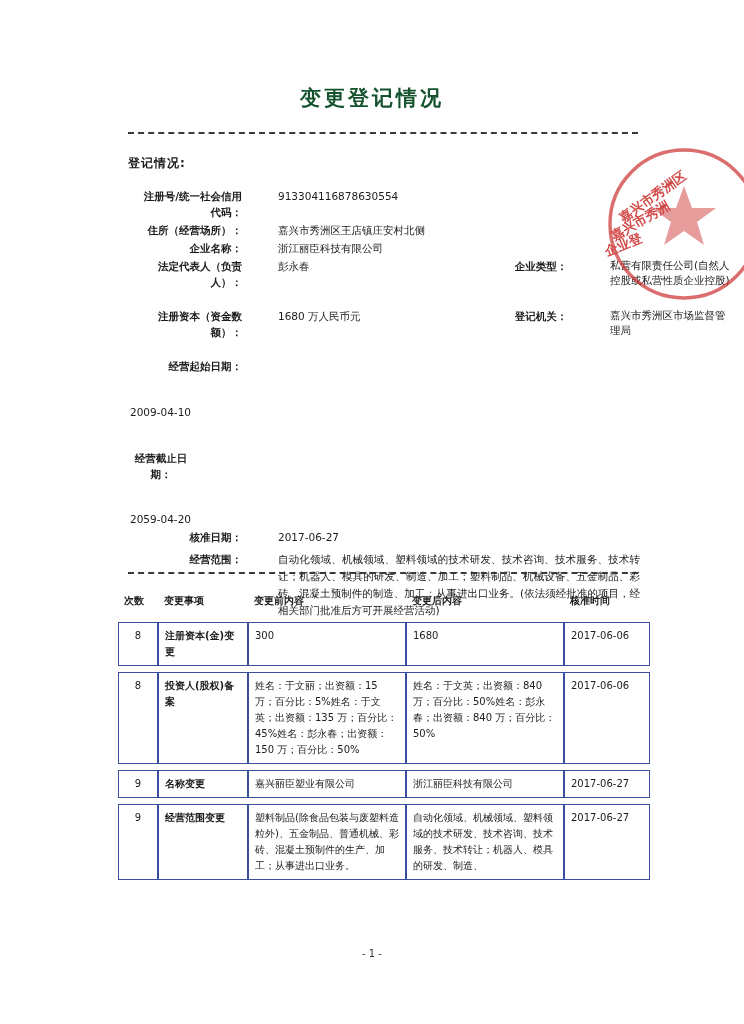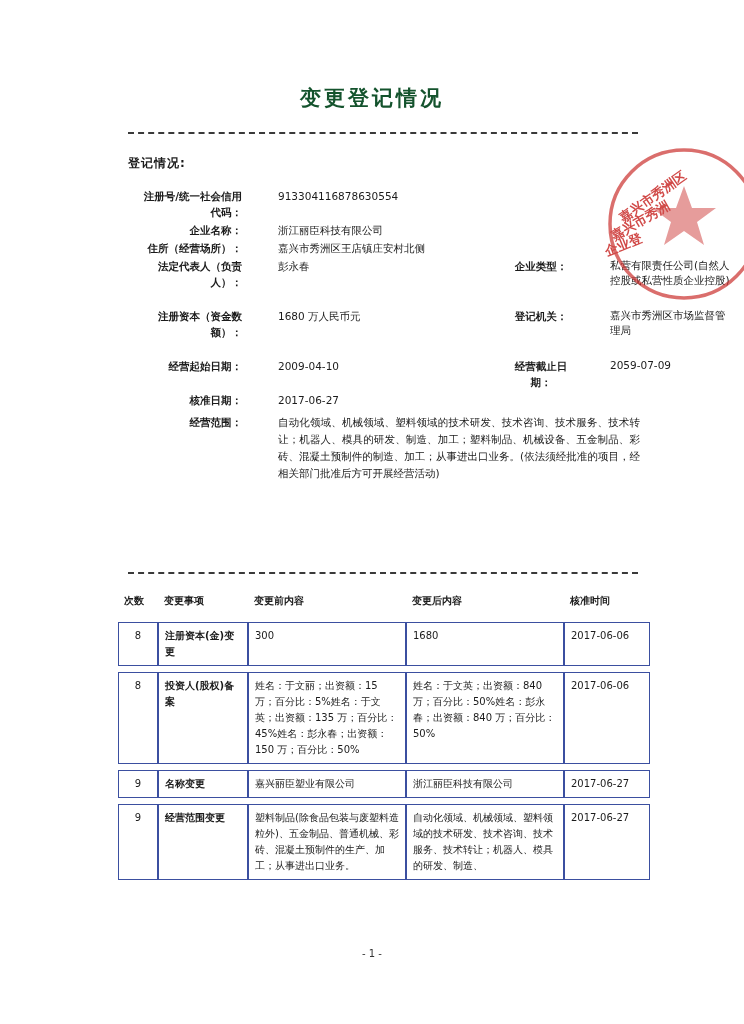--- a/index.html
+++ b/index.html
@@ -196,48 +196,48 @@
 
   <div class="info-block">
 
     <div class="info-row">
       <div class="lbl">注册号/统一社会信用
 代码：</div>
       <div class="val">913304116878630554</div>
     </div>
 
     <div class="info-row">
+      <div class="lbl">住所（经营场所）：</div>
+      <div class="val">嘉兴市秀洲区王店镇庄安村北侧</div>
+    </div>
+
+    <div class="info-row">
       <div class="lbl">企业名称：</div>
       <div class="val">浙江丽臣科技有限公司</div>
-    </div>
-
-    <div class="info-row">
-      <div class="lbl">住所（经营场所）：</div>
-      <div class="val">嘉兴市秀洲区王店镇庄安村北侧</div>
     </div>
 
     <div class="info-row">
       <div class="lbl">法定代表人（负责人）：</div>
       <div class="val-narrow">彭永春</div>
       <div class="lbl2">企业类型：</div>
       <div class="val2">私营有限责任公司(自然人控股或私营性质企业控股)</div>
     </div>
 
     <div class="info-row" style="margin-top:18px;">
       <div class="lbl">注册资本（资金数额）：</div>
       <div class="val-narrow">1680 万人民币元</div>
       <div class="lbl2">登记机关：</div>
       <div class="val2">嘉兴市秀洲区市场监督管理局</div>
     </div>
 
-    <div class="info-row" style="margin-top:18px;">
+    <div class="info-row" style="margin-top:18px;flex-direction:column;">
       <div class="lbl">经营起始日期：</div>
       <div class="val-narrow">2009-04-10</div>
       <div class="lbl2">经营截止日期：</div>
-      <div class="val2">2059-07-09</div>
+      <div class="val2">2059-04-20</div>
     </div>
 
     <div class="info-row">
       <div class="lbl">核准日期：</div>
       <div class="val">2017-06-27</div>
     </div>
 
     <div class="info-row" style="margin-top:6px;">
       <div class="lbl">经营范围：</div>
       <div class="val scope-text">自动化领域、机械领域、塑料领域的技术研发、技术咨询、技术服务、技术转让；机器人、模具的研发、制造、加工；塑料制品、机械设备、五金制品、彩砖、混凝土预制件的制造、加工；从事进出口业务。(依法须经批准的项目，经相关部门批准后方可开展经营活动)</div>

